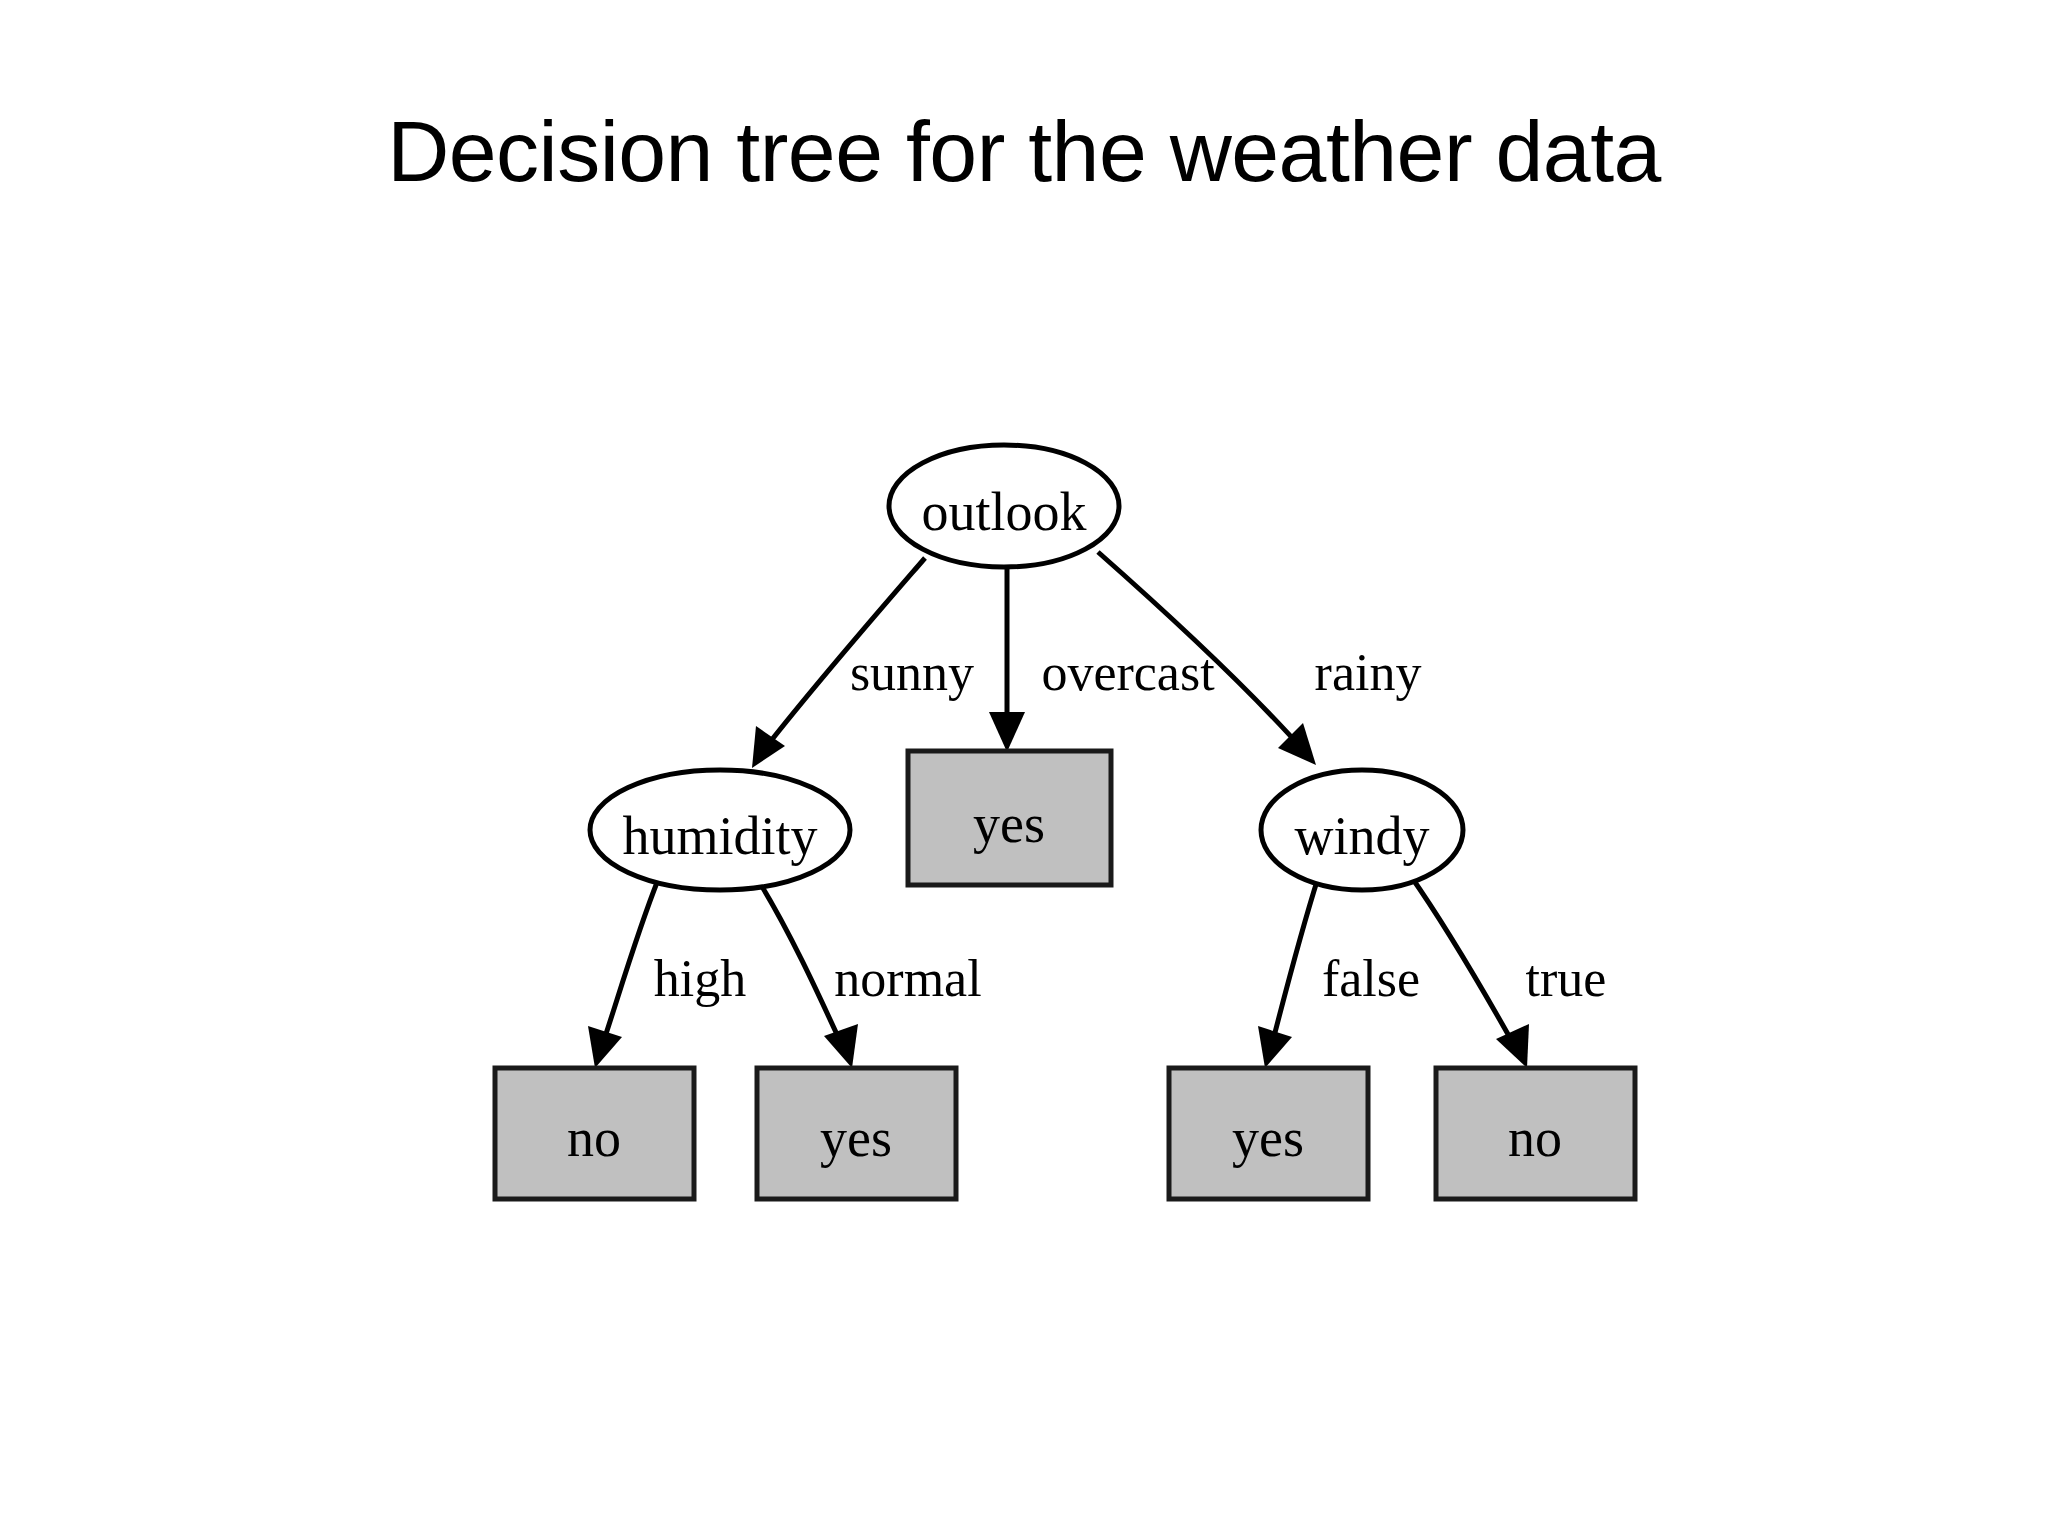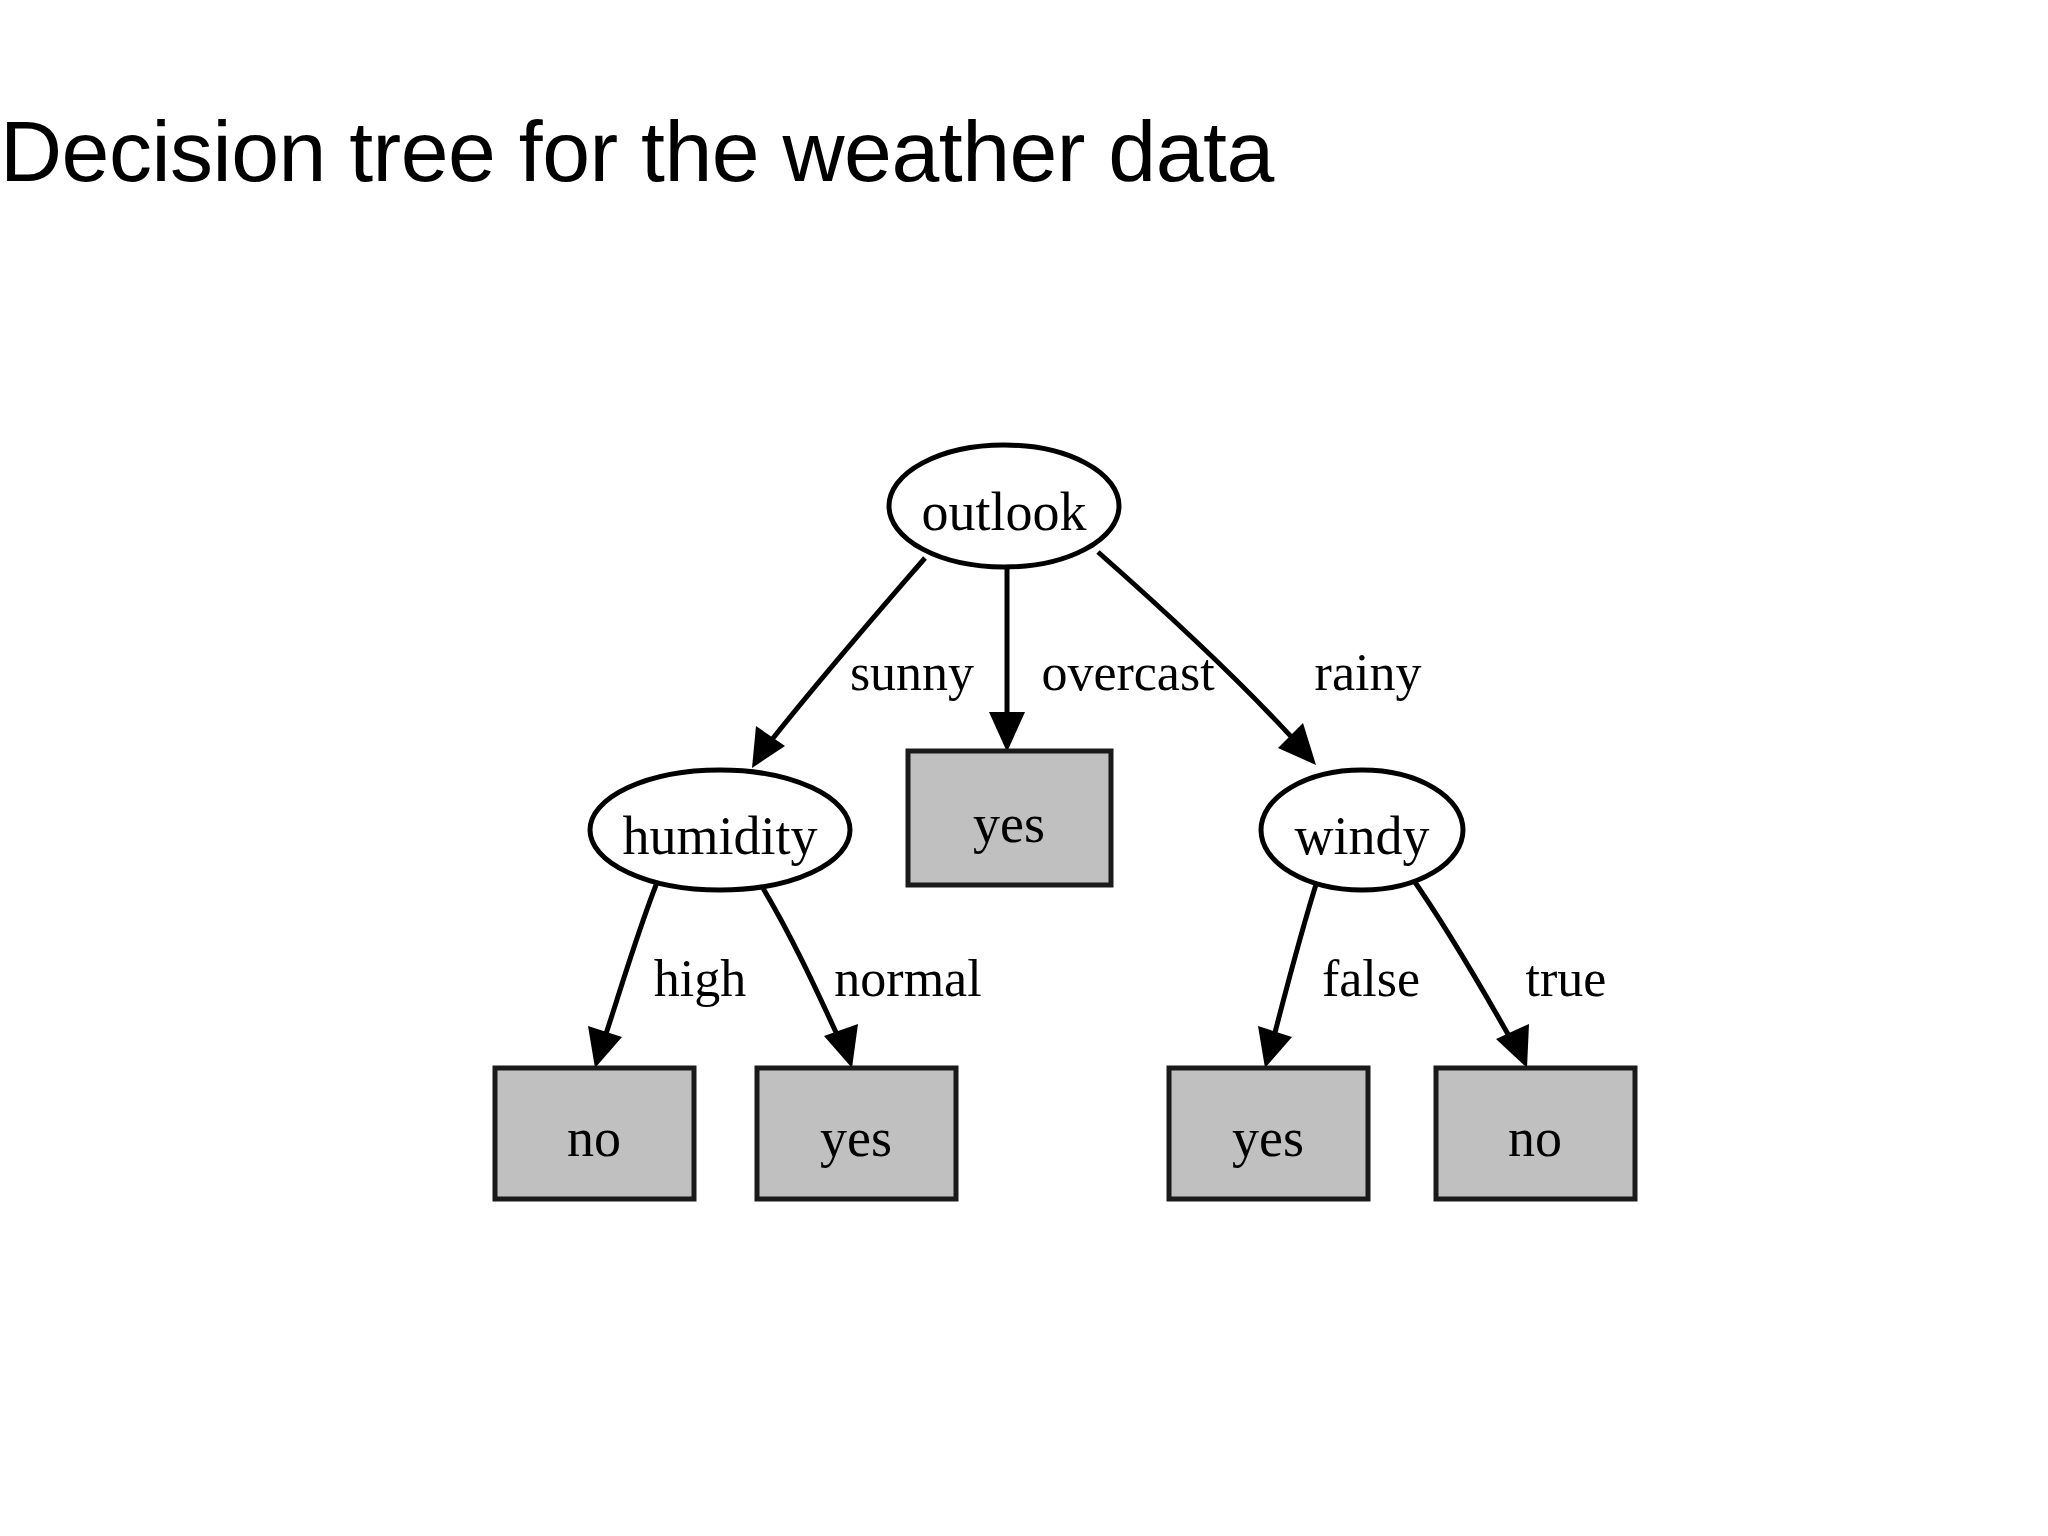--- a/index.html
+++ b/index.html
@@ -17,20 +17,21 @@
     position: relative;
     width: 2048px;
     height: 1536px;
     background: #ffffff;
   }
   #slide-title {
     position: absolute;
     left: 0;
     top: 108px;
     width: 2048px;
+    text-align: center;
     font-family: "Liberation Sans", sans-serif;
     font-size: 86px;
     font-weight: 400;
     color: #000000;
     letter-spacing: -0.5px;
     line-height: 1.0;
     white-space: nowrap;
   }
   #tree-figure {
     position: absolute;

